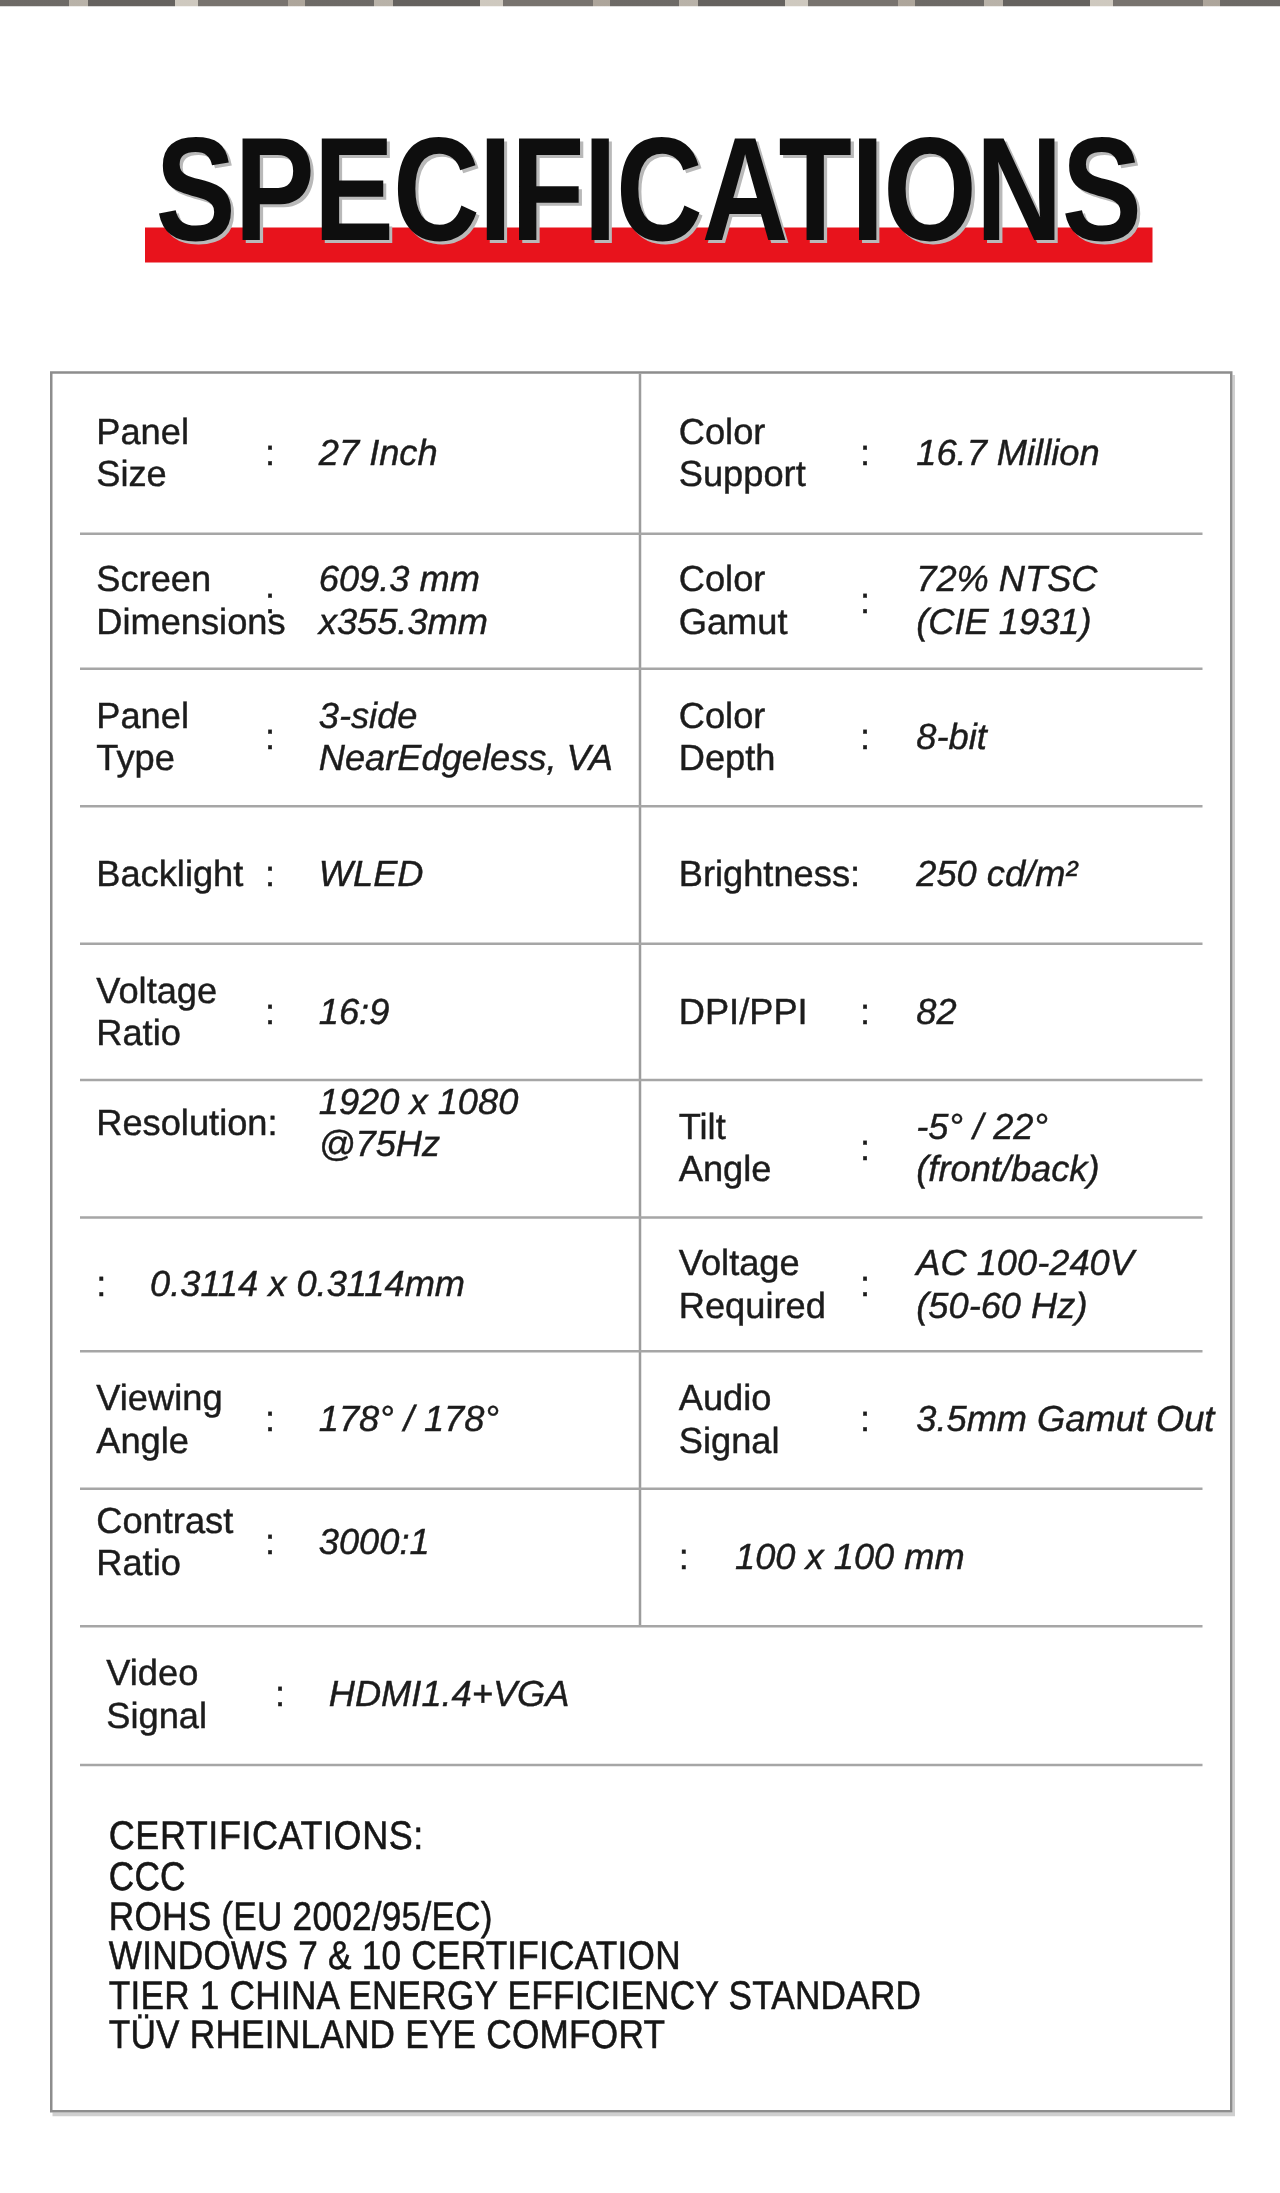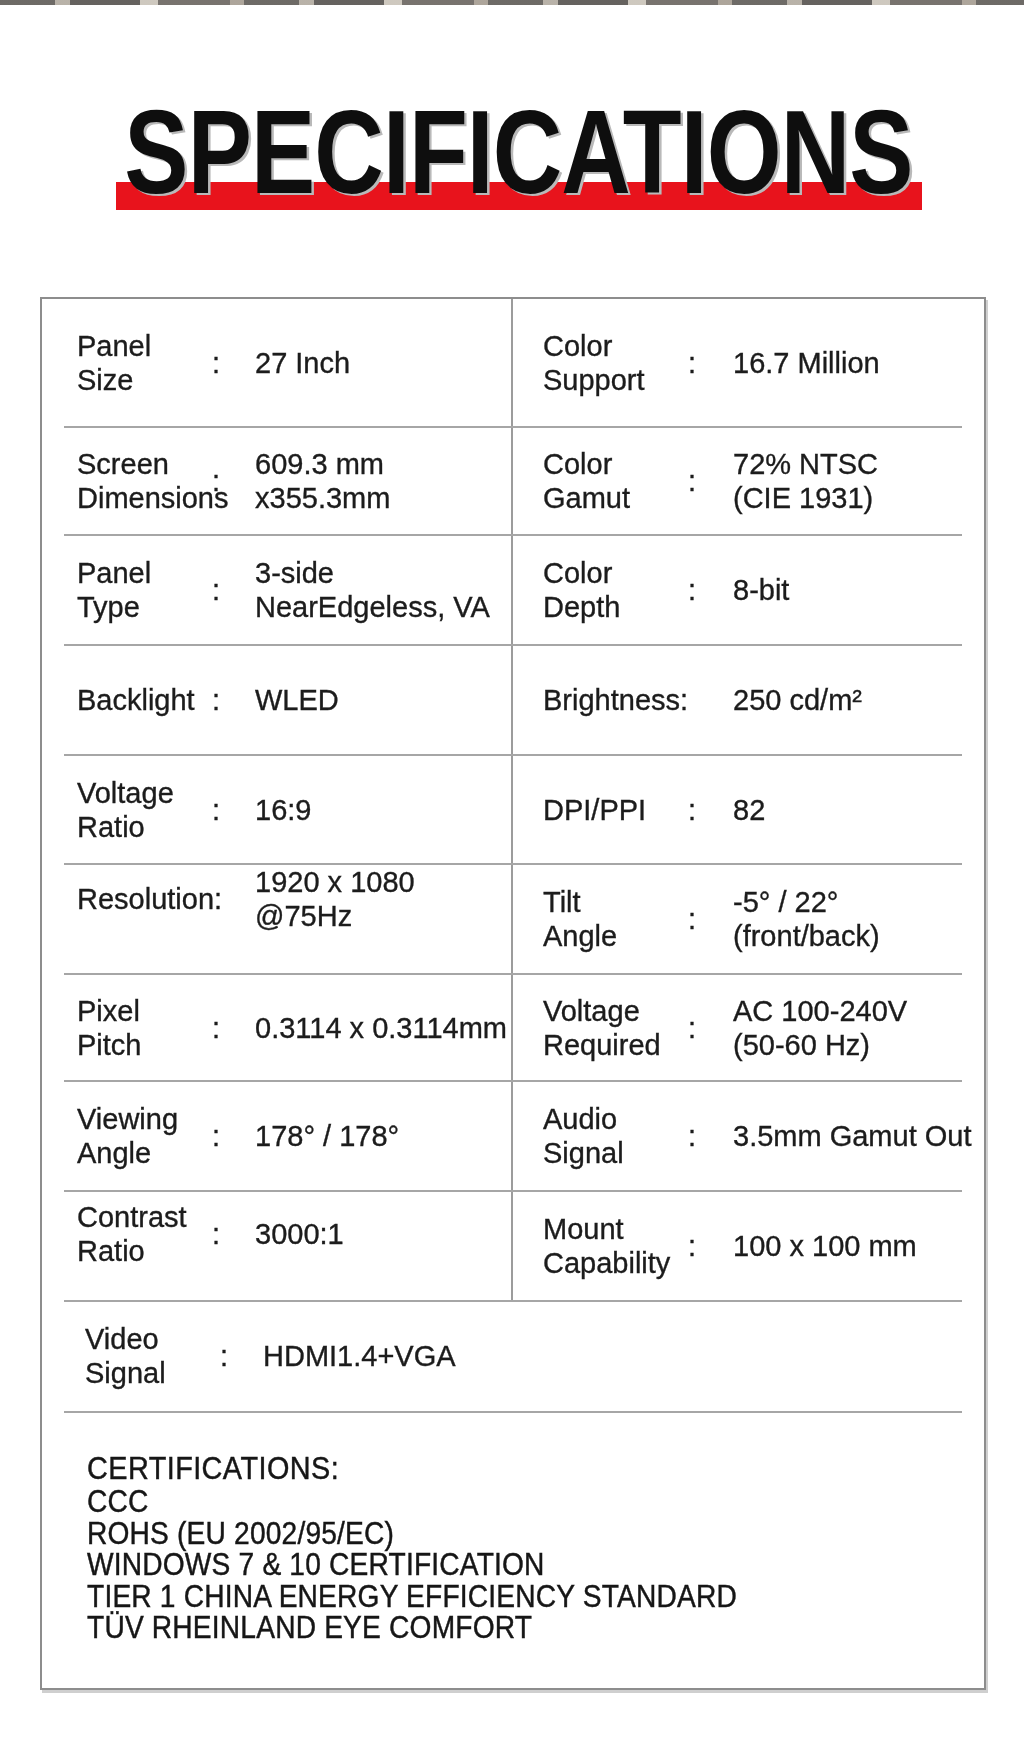--- a/index.html
+++ b/index.html
@@ -44,21 +44,21 @@
     font-size:29px;line-height:34px;-webkit-text-stroke:.35px #1c1c1c;
   }
   .lcell{left:0;width:470px;padding-left:35px;}
   .rcell{left:471px;width:471px;padding-left:30px;}
   .fullcell{left:0;width:765px;padding-left:43px;}
   .lab{white-space:pre-line;}
   .lcell .lab,.fullcell .lab{width:135px;flex:0 0 135px;}
   .lcell .col,.fullcell .col{width:43px;flex:0 0 43px;}
   .rcell .lab{width:145px;flex:0 0 145px;}
   .rcell .col{width:45px;flex:0 0 45px;}
-  .val{white-space:pre-line;flex:1 1 auto;}
+  .val{white-space:pre-line;flex:1 1 auto;font-style:italic;}
   
   .certs{
     position:absolute;left:0;top:1113px;width:942px;height:276px;
     padding:38px 0 0 45px;box-sizing:border-box;
   }
   .certs-heading{
     font-size:32px;line-height:36px;font-weight:400;color:#161616;
     -webkit-text-stroke:.45px #161616;letter-spacing:.5px;
     transform:scaleX(0.9);transform-origin:left center;white-space:nowrap;
   }
@@ -124,22 +124,20 @@
     <div class="col">:</div>
     <div class="val">16:9</div>
   </div>
   <div class="cell lcell" style="top:552px;height:96px">
     <div class="lab">Resolution:</div>
     <div class="col"></div>
     <div class="val">1920 x 1080
 @75Hz</div>
   </div>
   <div class="cell lcell" style="top:675px;height:107px">
-    <div class="lab">Pixel
-Pitch</div>
     <div class="col">:</div>
     <div class="val">0.3114 x 0.3114mm</div>
   </div>
   <div class="cell lcell" style="top:782px;height:110px">
     <div class="lab">Viewing
 Angle</div>
     <div class="col">:</div>
     <div class="val">178° / 178°</div>
   </div>
   <div class="cell lcell" style="top:892px;height:86px">
@@ -198,22 +196,20 @@
     <div class="val">AC 100-240V
 (50-60 Hz)</div>
   </div>
   <div class="cell rcell" style="top:782px;height:110px">
     <div class="lab">Audio
 Signal</div>
     <div class="col">:</div>
     <div class="val">3.5mm Gamut Out</div>
   </div>
   <div class="cell rcell" style="top:892px;height:110px">
-    <div class="lab">Mount
-Capability</div>
     <div class="col">:</div>
     <div class="val">100 x 100 mm</div>
   </div>
 
   <div class="certs">
     <div class="certs-heading">CERTIFICATIONS:</div>
     <div class="certs-list">
       <div class="cert-item">CCC</div>
       <div class="cert-item">ROHS (EU 2002/95/EC)</div>
       <div class="cert-item">WINDOWS 7 &amp; 10 CERTIFICATION</div>

